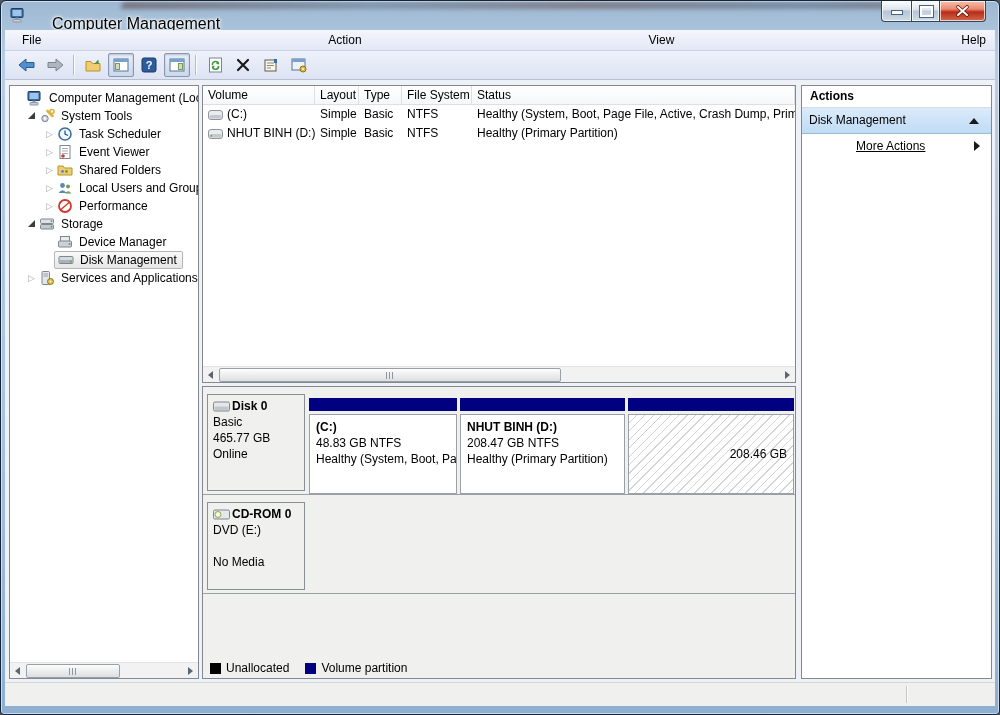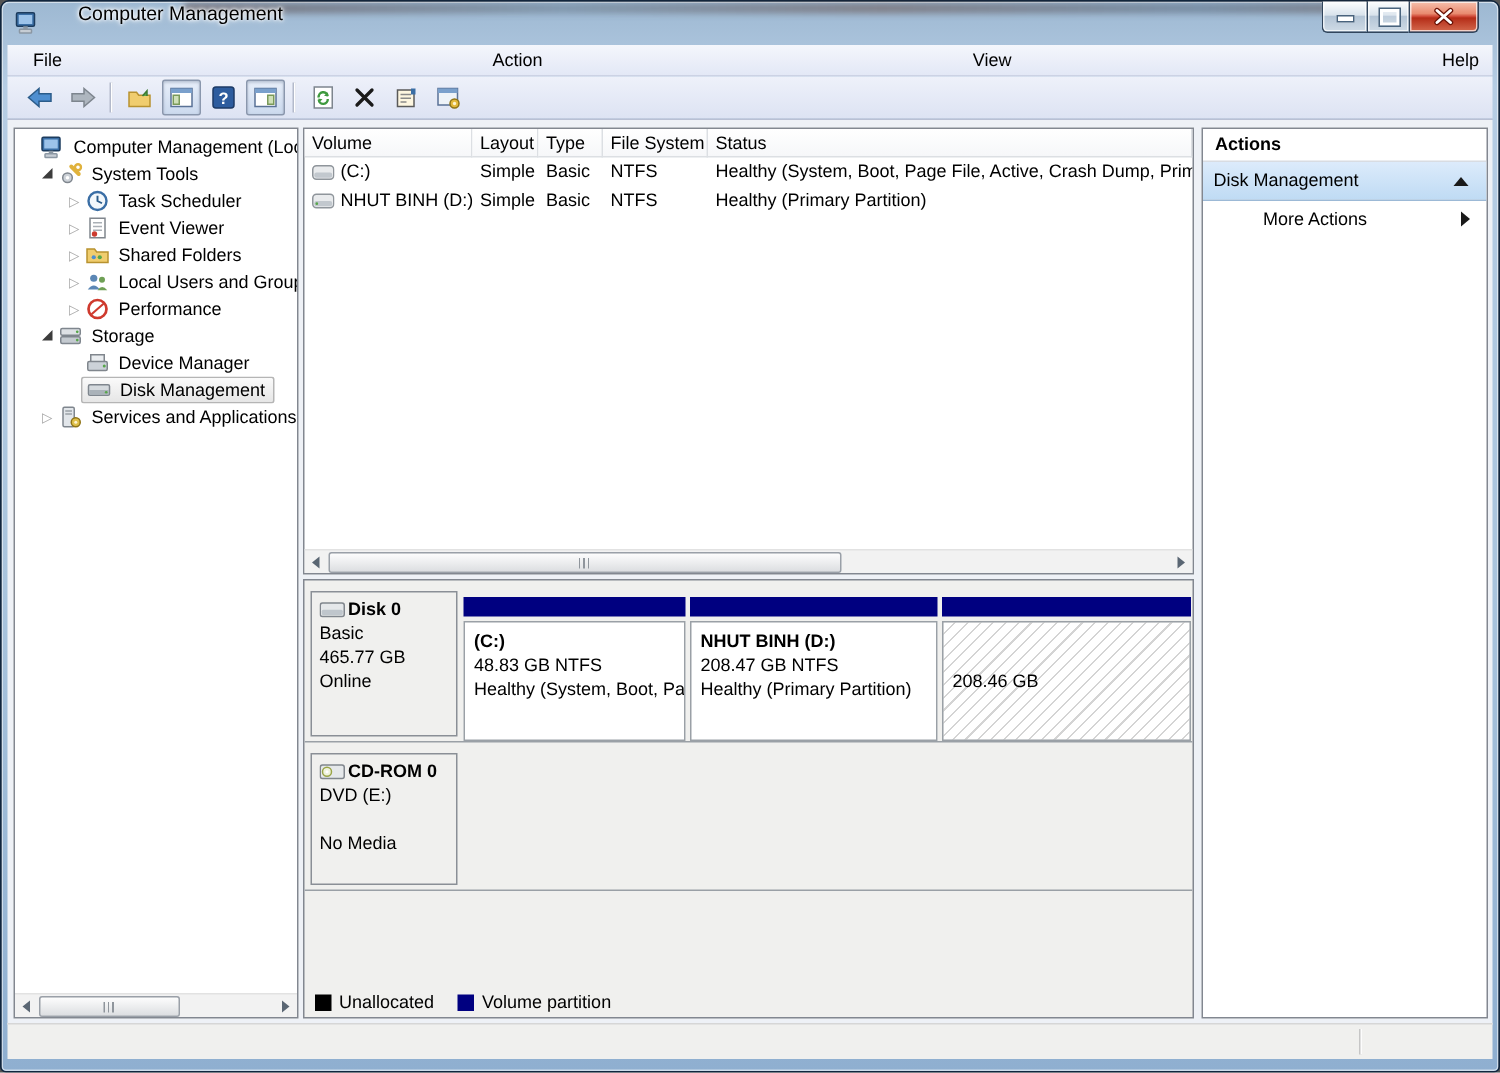--- a/index.html
+++ b/index.html
@@ -2,21 +2,21 @@
 <html><head>
 <meta charset="utf-8">
 <style>
   html,body{margin:0;padding:0;}
   body{width:1000px;height:715px;position:relative;font-family:"Liberation Sans",sans-serif;font-size:12px;color:#000;background:#555;overflow:hidden;}
   .window{position:absolute;inset:0;border-radius:6px 6px 4px 4px;background:linear-gradient(180deg,#9db8d2 0%,#b6cde4 8%,#a9c4dd 55%,#8fafd0 100%);border:1px solid #10253d;box-shadow:inset 0 0 0 1px rgba(255,255,255,.55);}
   .glass-smudge{position:absolute;top:1px;left:120px;right:30px;height:7px;background:linear-gradient(90deg,rgba(70,35,25,.45),rgba(40,50,60,.25) 30%,rgba(80,40,25,.4) 55%,rgba(30,40,55,.3) 80%,rgba(90,45,30,.45));filter:blur(2px);border-radius:5px 5px 0 0;}
   
   .titlebar{position:absolute;left:0;top:0;right:0;height:29px;}
   .title-icon{position:absolute;left:9px;top:6px;width:16px;height:16px;}
-  .title-text{position:absolute;left:31px;top:0;font-size:13px;text-shadow:0 0 5px #fff,0 0 3px #fff,0 0 2px #fff;white-space:nowrap;padding-left:20px;}
+  .title-text{position:absolute;left:31px;top:14px;font-size:16px;text-shadow:0 0 5px #fff,0 0 3px #fff,0 0 2px #fff;white-space:nowrap;padding-left:20px;}
   .win-buttons{position:absolute;right:13px;top:0;display:flex;}
   .win-btn{height:20px;border:1px solid #31455c;border-top:none;background:linear-gradient(180deg,#fdfeff 0%,#d9e3ec 45%,#b4c5d6 50%,#cfdbe6 100%);position:relative;box-shadow:inset 0 0 0 1px rgba(255,255,255,.7);}
   .win-btn.min{width:29px;border-radius:0 0 0 4px;}
   .win-btn.max{width:27px;border-left:none;border-right:none;}
   .win-btn.close{width:45px;border-radius:0 0 4px 0;background:linear-gradient(180deg,#f6c1ae 0%,#e98b70 40%,#cf4937 50%,#b52d18 55%,#d4694d 100%);}
   .glyph-min{position:absolute;left:9px;bottom:6px;width:10px;height:3px;background:#fff;border:1px solid #49637d;}
   .glyph-max{position:absolute;left:8px;top:5px;width:9px;height:7px;border:2px solid #fff;outline:1px solid #49637d;background:rgba(255,255,255,.15);}
   .glyph-close{position:absolute;left:0;top:0;width:100%;height:100%;}
   
   .menubar{position:absolute;left:4px;right:4px;top:29px;height:21px;background:linear-gradient(180deg,#f4f6fc,#e3e8f6);border-bottom:1px solid #ccd2e4;display:flex;align-items:center;padding-left:8px;box-sizing:border-box;justify-content:space-between;}
@@ -64,36 +64,36 @@
   .disk-row{position:absolute;left:0;right:0;}
   .disk-row.r0{top:0;height:107px;border-bottom:1px solid #9aa0a6;}
   .disk-row.r1{top:108px;height:98px;border-bottom:1px solid #9aa0a6;}
   .disk-info{position:absolute;left:4px;top:7px;width:98px;bottom:3px;border:1px solid #8a8f96;padding:3px 5px;box-sizing:border-box;line-height:16px;overflow:hidden;}
   .disk-info .dtitle{display:flex;align-items:center;gap:2px;font-weight:bold;}
   .d-icon{width:17px;height:13px;flex:none;}
   .part{position:absolute;top:11px;height:92px;box-sizing:border-box;}
   .part .band{height:13px;background:#000080;}
   .part .pbody{margin-top:3px;height:70px;background:#fff;border:1px solid #9aa0a6;padding:4px 6px;overflow:hidden;white-space:nowrap;line-height:16px;}
   .part .pname{font-weight:bold;}
-  .part.unalloc .pbody{background:repeating-linear-gradient(135deg,#ffffff 0 5px,#d4d4d4 5px 6px);display:flex;align-items:center;}
+  .part.unalloc .pbody{background:repeating-linear-gradient(135deg,#ffffff 0 5px,#d4d4d4 5px 6px);display:flex;align-items:center;justify-content:flex-end;}
   .part-c{left:106px;width:148px;}
   .part-d{left:257px;width:165px;}
   .part-u{left:425px;width:166px;}
   .cd-nomedia{margin-top:16px;}
   .legend{position:absolute;left:7px;bottom:3px;display:flex;align-items:center;gap:16px;height:14px;}
   .leg-item{display:flex;align-items:center;gap:5px;}
   .leg-sq{width:11px;height:11px;flex:none;}
   .leg-unalloc{background:#000000;}
   .leg-primary{background:#000080;}
   
   .actions-pane{left:796px;top:5px;right:3px;bottom:4px;overflow:hidden;}
   .actions-header{height:21px;line-height:21px;font-weight:bold;padding-left:8px;border-bottom:1px solid #d8dce2;}
   .action-row{position:relative;height:25px;line-height:25px;}
   .action-row.hl{background:linear-gradient(180deg,#dcebfb,#bfdbf4);border-bottom:1px solid #9cb9d6;padding-left:7px;}
-  .action-row.sub{padding-left:40px;height:24px;line-height:24px;}
+  .action-row.sub{padding-left:54px;height:24px;line-height:24px;text-decoration:underline;}
   .tri-up{position:absolute;right:12px;top:10px;width:0;height:0;border-left:5px solid transparent;border-right:5px solid transparent;border-bottom:6px solid #1a1a1a;}
   .tri-right{position:absolute;right:11px;top:7px;width:0;height:0;border-top:5px solid transparent;border-bottom:5px solid transparent;border-left:6px solid #1a1a1a;}
   
   .statusbar{position:absolute;left:4px;right:4px;bottom:8px;height:23px;background:#f0f0ee;border-top:1px solid #d6d6d6;}
   .sb-sep{position:absolute;left:901px;top:3px;bottom:3px;width:1px;background:#c6c6c6;border-right:1px solid #fcfcfc;}
 </style>
 </head>
 <body>
 
 <div class="window">

